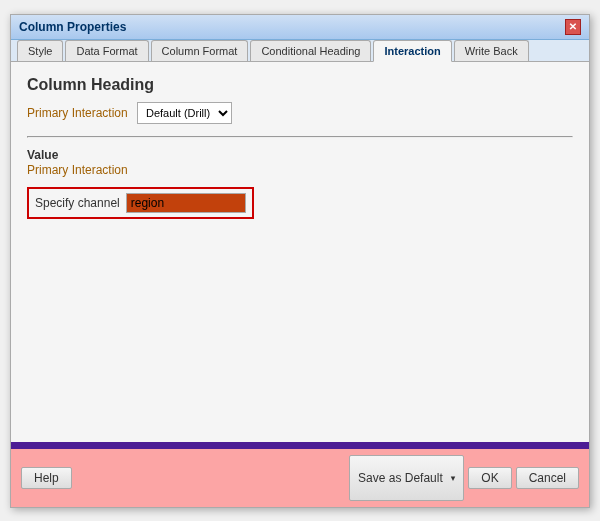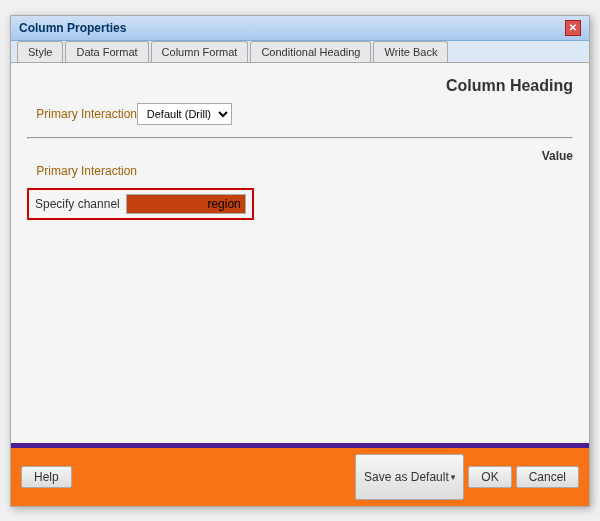--- a/index.html
+++ b/index.html
@@ -1,15 +1,15 @@
 <!DOCTYPE html>
 <html><head>
   <meta charset="utf-8">
   <style>
-    * { box-sizing: border-box; margin: 0; padding: 0; text-align: right; }
+    * { box-sizing: border-box; margin: 0; padding: 0; }
     body {
       font-family: Arial, Tahoma, sans-serif;
       font-size: 12px;
       background: #f0f0f0;
       display: flex;
       align-items: center;
       justify-content: center;
       min-height: 100vh;
     }
     .dialog {
@@ -126,22 +126,22 @@
     }
     .channel-input {
       border: 1px solid #aaa;
       padding: 2px 4px;
       font-size: 12px;
       height: 20px;
       width: 120px;
       background: #c2410c;
     }
     .dialog-footer {
-      background: #f97316;
-      border-top: 5px solid #4c1d95;
+      background: #fca5a5;
+      border-top: 7px solid #4c1d95;
       padding: 6px 10px;
       display: flex;
       align-items: center;
       justify-content: space-between;
     }
     .footer-left {
       display: flex;
       gap: 4px;
     }
     .footer-right {
@@ -154,21 +154,21 @@
       font-size: 12px;
       border: 1px solid #aaa;
       background: linear-gradient(to bottom, #f5f5f5, #ddd);
       cursor: pointer;
       border-radius: 2px;
       color: #333;
     }
     .btn-save-default {
       display: flex;
       align-items: center;
-      gap: 2px;
+      gap: 8px;
       padding: 15px 8px;
     }
     .dropdown-arrow {
       font-size: 9px;
     }
   </style>
 </head>
 <body>
 
 <div class="dialog">
@@ -176,20 +176,21 @@
   <div class="dialog-titlebar">
     <span class="dialog-title">Column Properties</span>
     <button class="close-btn">✕</button>
   </div>
 
   <div class="tabs-bar">
     <div class="tab">Style</div>
     <div class="tab">Data Format</div>
     <div class="tab">Column Format</div>
     <div class="tab">Conditional Heading</div>
+    <div class="tab active">Interaction</div>
     <div class="tab">Write Back</div>
   </div>
 
   <div class="dialog-body">
 
     <div class="section-title">Column Heading</div>
     <div class="form-row">
       <span class="form-label">Primary Interaction</span>
       <select>
         <option>Default (Drill)</option>

